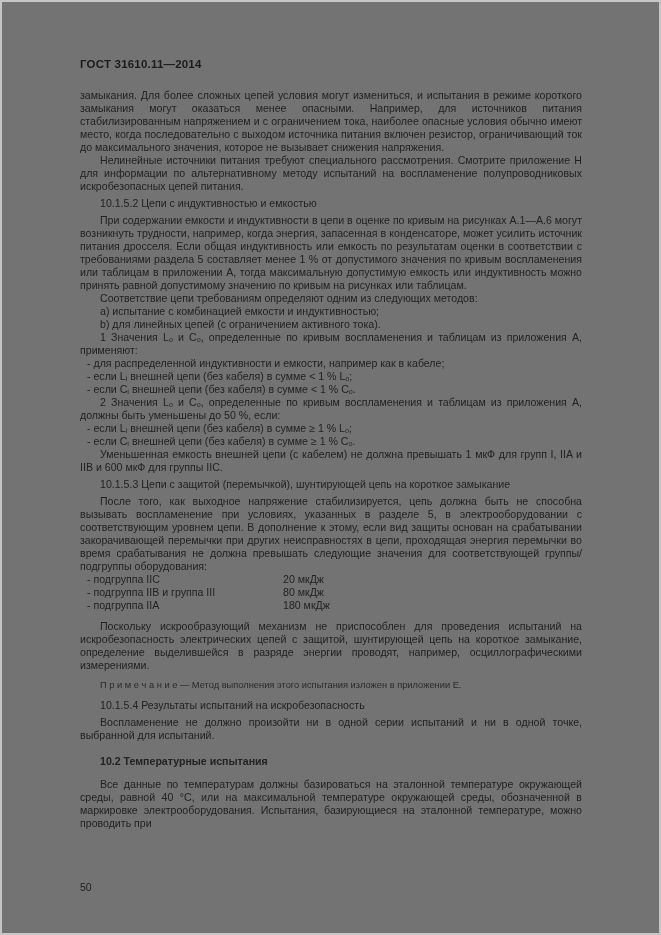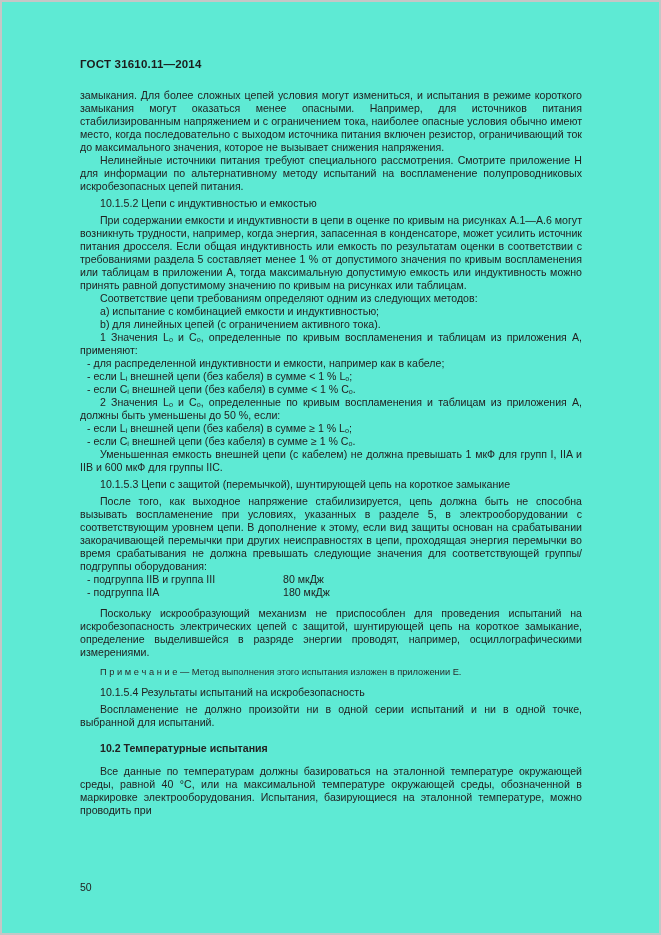--- a/index.html
+++ b/index.html
@@ -1,20 +1,20 @@
 <!DOCTYPE html>
 <html><head>
 <meta charset="utf-8">
 <style>
   * { margin: 0; padding: 0; box-sizing: border-box; }
   html, body { background: #ffffff; }
   body { font-family: "Liberation Sans", "DejaVu Sans", sans-serif; }
   .page {
     width: 661px; height: 935px;
-    background: #5eead4;
+    background: #737373;
     border: 2px solid #c6c6c6;
     position: relative;
     padding: 56px 77px 0 78px;
     color: #1c1c1c;
     overflow: hidden;
   }
   .page-header {
     font-weight: bold;
     font-size: 11.5px;
     margin-bottom: 19px;
@@ -68,20 +68,24 @@
       <p class="list">- для распределенной индуктивности и емкости, например как в кабеле;</p>
       <p class="list">- если Lᵢ внешней цепи (без кабеля) в сумме &lt; 1 % Lₒ;</p>
       <p class="list">- если Cᵢ внешней цепи (без кабеля) в сумме &lt; 1 % Cₒ.</p>
       <p class="body indent">2 Значения Lₒ и Cₒ, определенные по кривым воспламенения и таблицам из приложения А, должны быть уменьшены до 50 %, если:</p>
       <p class="list">- если Lᵢ внешней цепи (без кабеля) в сумме ≥ 1 % Lₒ;</p>
       <p class="list">- если Cᵢ внешней цепи (без кабеля) в сумме ≥ 1 % Cₒ.</p>
       <p class="body indent">Уменьшенная емкость внешней цепи (с кабелем) не должна превышать 1 мкФ для групп I, IIA и IIB и 600 мкФ для группы IIC.</p>
       <p class="subheading">10.1.5.3 Цепи с защитой (перемычкой), шунтирующей цепь на короткое замыкание</p>
       <p class="body indent">После того, как выходное напряжение стабилизируется, цепь должна быть не способна вызывать воспламенение при условиях, указанных в разделе 5, в электрооборудовании с соответствующим уровнем цепи. В дополнение к этому, если вид защиты основан на срабатывании закорачивающей перемычки при других неисправностях в цепи, проходящая энергия перемычки во время срабатывания не должна превышать следующие значения для соответствующей группы/подгруппы оборудования:</p>
       <div class="value-row">
+        <span class="value-label">- подгруппа IIC</span>
+        <span class="value-amount">20 мкДж</span>
+      </div>
+      <div class="value-row">
         <span class="value-label">- подгруппа IIB и группа III</span>
         <span class="value-amount">80 мкДж</span>
       </div>
       <div class="value-row">
         <span class="value-label">- подгруппа IIA</span>
         <span class="value-amount">180 мкДж</span>
       </div>
       <p class="body indent">Поскольку искрообразующий механизм не приспособлен для проведения испытаний на искробезопасность электрических цепей с защитой, шунтирующей цепь на короткое замыкание, определение выделившейся в разряде энергии проводят, например, осциллографическими измерениями.</p>
       <p class="note">П р и м е ч а н и е — Метод выполнения этого испытания изложен в приложении Е.</p>
       <p class="subheading">10.1.5.4 Результаты испытаний на искробезопасность</p>

